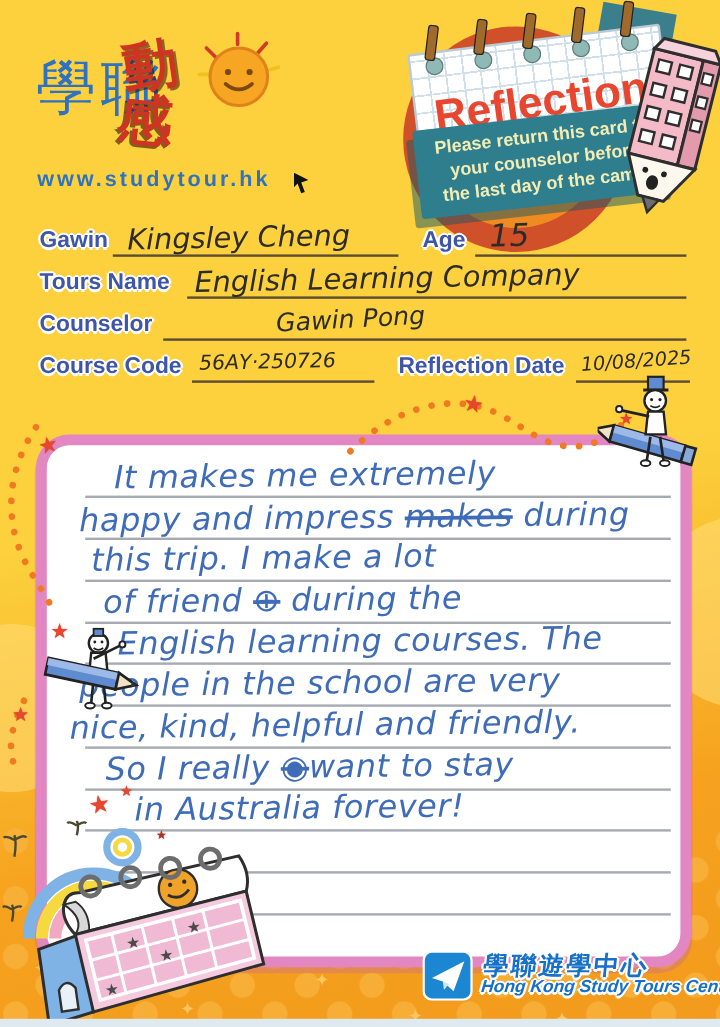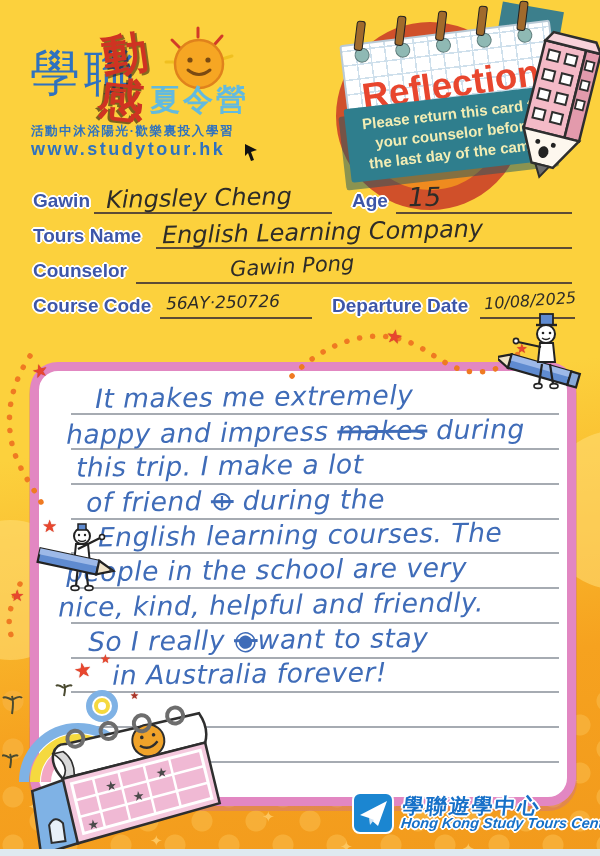--- a/index.html
+++ b/index.html
@@ -98,22 +98,20 @@
       <line x1="12" y1="16" x2="20" y2="24" stroke="#d23b28" stroke-width="3" stroke-linecap="round"></line>
       <line x1="38" y1="4" x2="38" y2="13" stroke="#d23b28" stroke-width="3" stroke-linecap="round"></line>
       <line x1="62" y1="12" x2="55" y2="20" stroke="#d23b28" stroke-width="3" stroke-linecap="round"></line>
       <line x1="72" y1="32" x2="62" y2="35" stroke="#f0c020" stroke-width="3" stroke-linecap="round"></line>
       <line x1="6" y1="38" x2="15" y2="38" stroke="#f0c020" stroke-width="3" stroke-linecap="round"></line>
       <circle cx="39" cy="40" r="24" fill="#f6a623" stroke="#e0821c" stroke-width="2.5"></circle>
       <circle cx="30" cy="36" r="2.6" fill="#7a4a12"></circle>
       <circle cx="48" cy="36" r="2.6" fill="#7a4a12"></circle>
       <path d="M28,46 Q39,55 50,46" fill="none" stroke="#7a4a12" stroke-width="3" stroke-linecap="round"></path>
     </svg>
-    <div class="zh-camp">夏令營</div>
-    <div class="tagline">活動中沐浴陽光·歡樂裏投入學習</div>
     <div class="brand-url">www.studytour.hk</div>
     <svg class="cursor-svg" width="16" height="18" viewBox="0 0 16 18">
       <polygon points="1,0 13,6 7,8 10,16 7,17 4,9 1,12" fill="#111"></polygon>
     </svg>
   </div>
 
   <div class="blob-ring"></div>
   <div class="teal-back"></div>
   <div class="notepad">
     <span class="hole" style="left:12px;"></span>
@@ -168,21 +166,21 @@
   <div class="fline" style="left:156px;top:247px;width:416px;"></div>
   <span class="hand-black" style="left:162px;top:218px;font-size:24px;">English Learning Company</span>
 
   <span class="label" style="left:33px;top:260px;">Counselor</span>
   <div class="fline" style="left:136px;top:282px;width:436px;"></div>
   <span class="hand-black" style="left:230px;top:254px;font-size:21px;transform:rotate(-3deg);">Gawin Pong</span>
 
   <span class="label" style="left:33px;top:295px;">Course Code</span>
   <div class="fline" style="left:160px;top:317px;width:152px;"></div>
   <span class="hand-black" style="left:166px;top:292px;font-size:17px;">56AY·250726</span>
-  <span class="label" style="left:332px;top:295px;">Departure Date</span>
+  <span class="label" style="left:332px;top:295px;">Reflection Date</span>
   <div class="fline" style="left:480px;top:317px;width:95px;"></div>
   <span class="hand-black" style="left:484px;top:291px;font-size:16px;transform:rotate(-4deg);">10/08/2025</span>
 
   <svg class="deco-svg" style="left:248px;top:322px;" width="300" height="70" viewBox="0 0 300 70">
     <path d="M44,54 C80,18 120,10 148,16 C180,23 196,48 226,50 C248,51 262,40 272,30" fill="none" stroke="#ef7a22" stroke-width="5.5" stroke-linecap="round" stroke-dasharray="0.1 13"></path>
   </svg>
   <svg class="deco-svg" style="left:0px;top:336px;" width="70" height="310" viewBox="0 0 70 310">
     <path d="M30,20 C10,50 6,80 12,108 C18,134 34,152 42,168" fill="none" stroke="#ef7a22" stroke-width="5.5" stroke-linecap="round" stroke-dasharray="0.1 13"></path>
     <path d="M20,248 C10,268 6,286 12,302" fill="none" stroke="#ef7a22" stroke-width="5.5" stroke-linecap="round" stroke-dasharray="0.1 13"></path>
   </svg>

